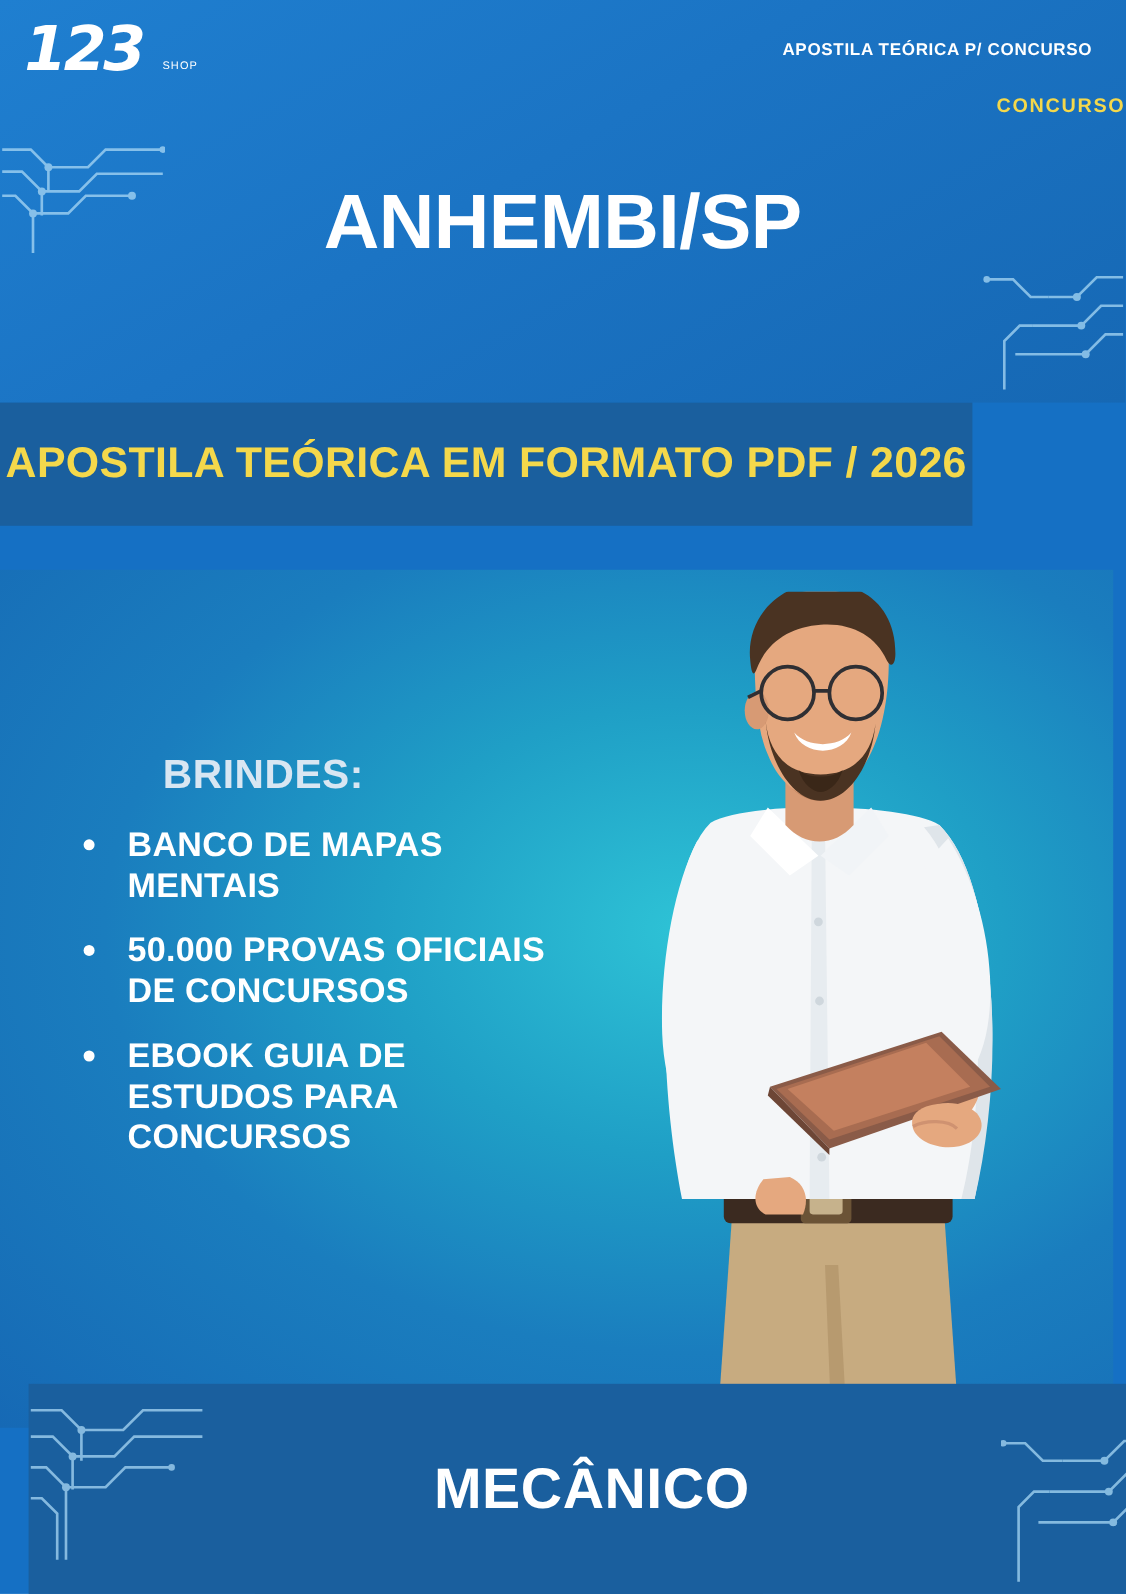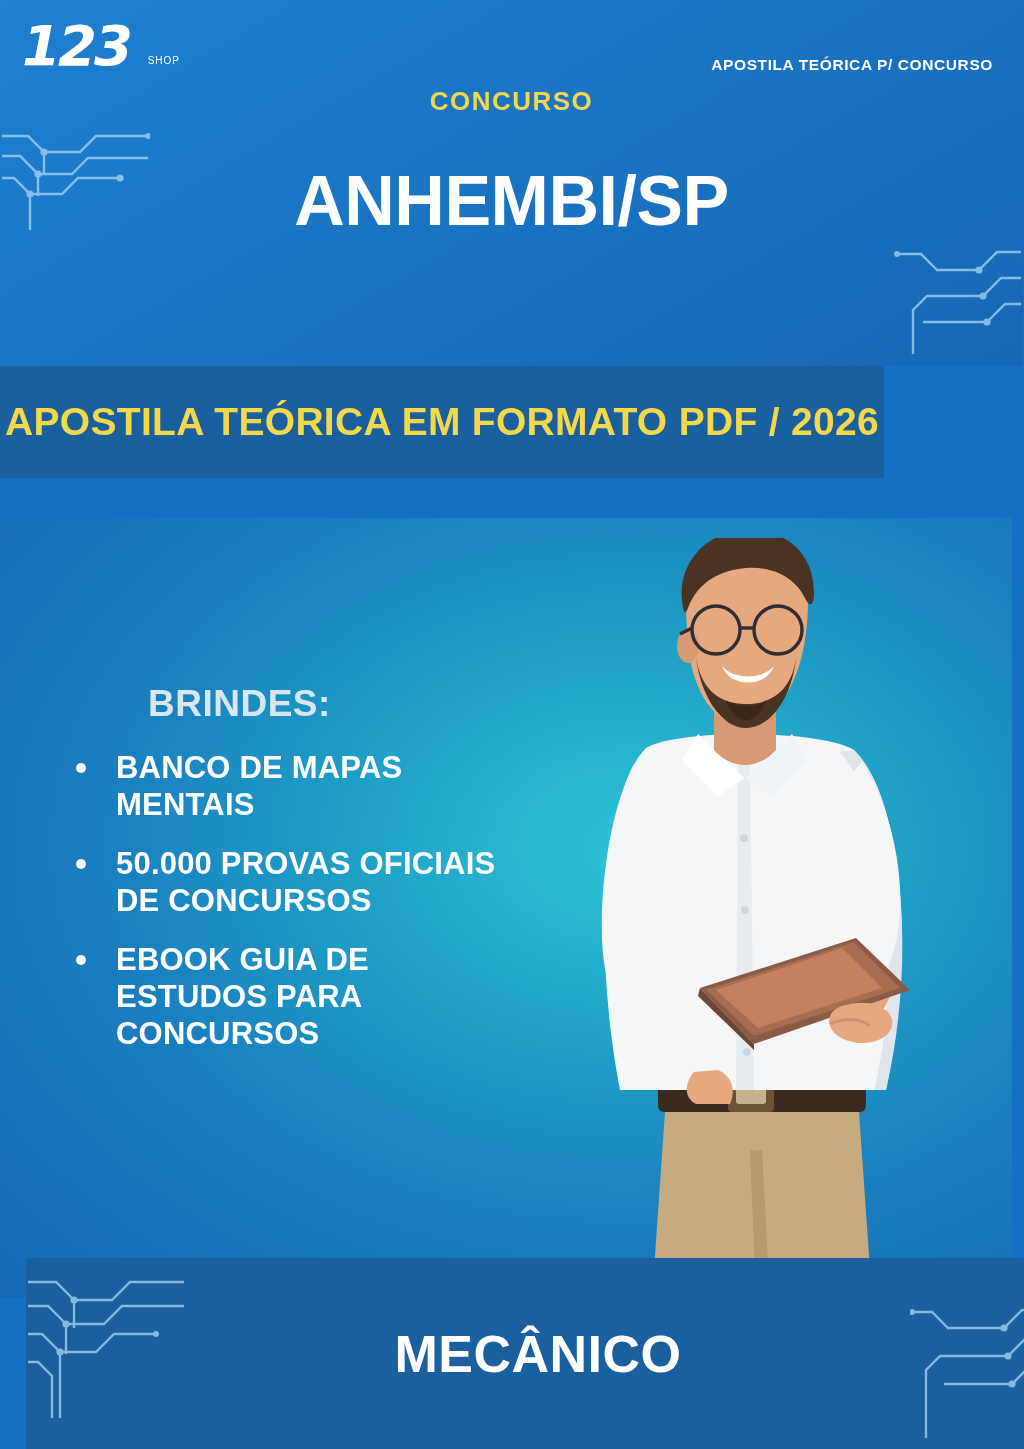--- a/index.html
+++ b/index.html
@@ -44,34 +44,34 @@
     position: absolute;
     right: 2px;
     bottom: 14px;
     font-size: 10px;
     font-weight: normal;
     letter-spacing: 1px;
     color: #ffffff;
   }
   .top-right-label {
     position: absolute;
-    top: 56px;
+    top: 37px;
     right: 30px;
     font-size: 15.5px;
     font-weight: bold;
     letter-spacing: 0.6px;
     color: #ffffff;
     text-transform: uppercase;
   }
   .concurso-kicker {
     position: absolute;
     top: 86px;
     left: 0; right: 0;
-    text-align: center;
-    font-size: 26px;
+    text-align: right;
+    font-size: 18px;
     font-weight: bold;
     letter-spacing: 1.5px;
     color: #f4d84b;
     text-transform: uppercase;
   }
   .title-main {
     position: absolute;
     top: 160px;
     left: 0; right: 0;
     text-align: center;

